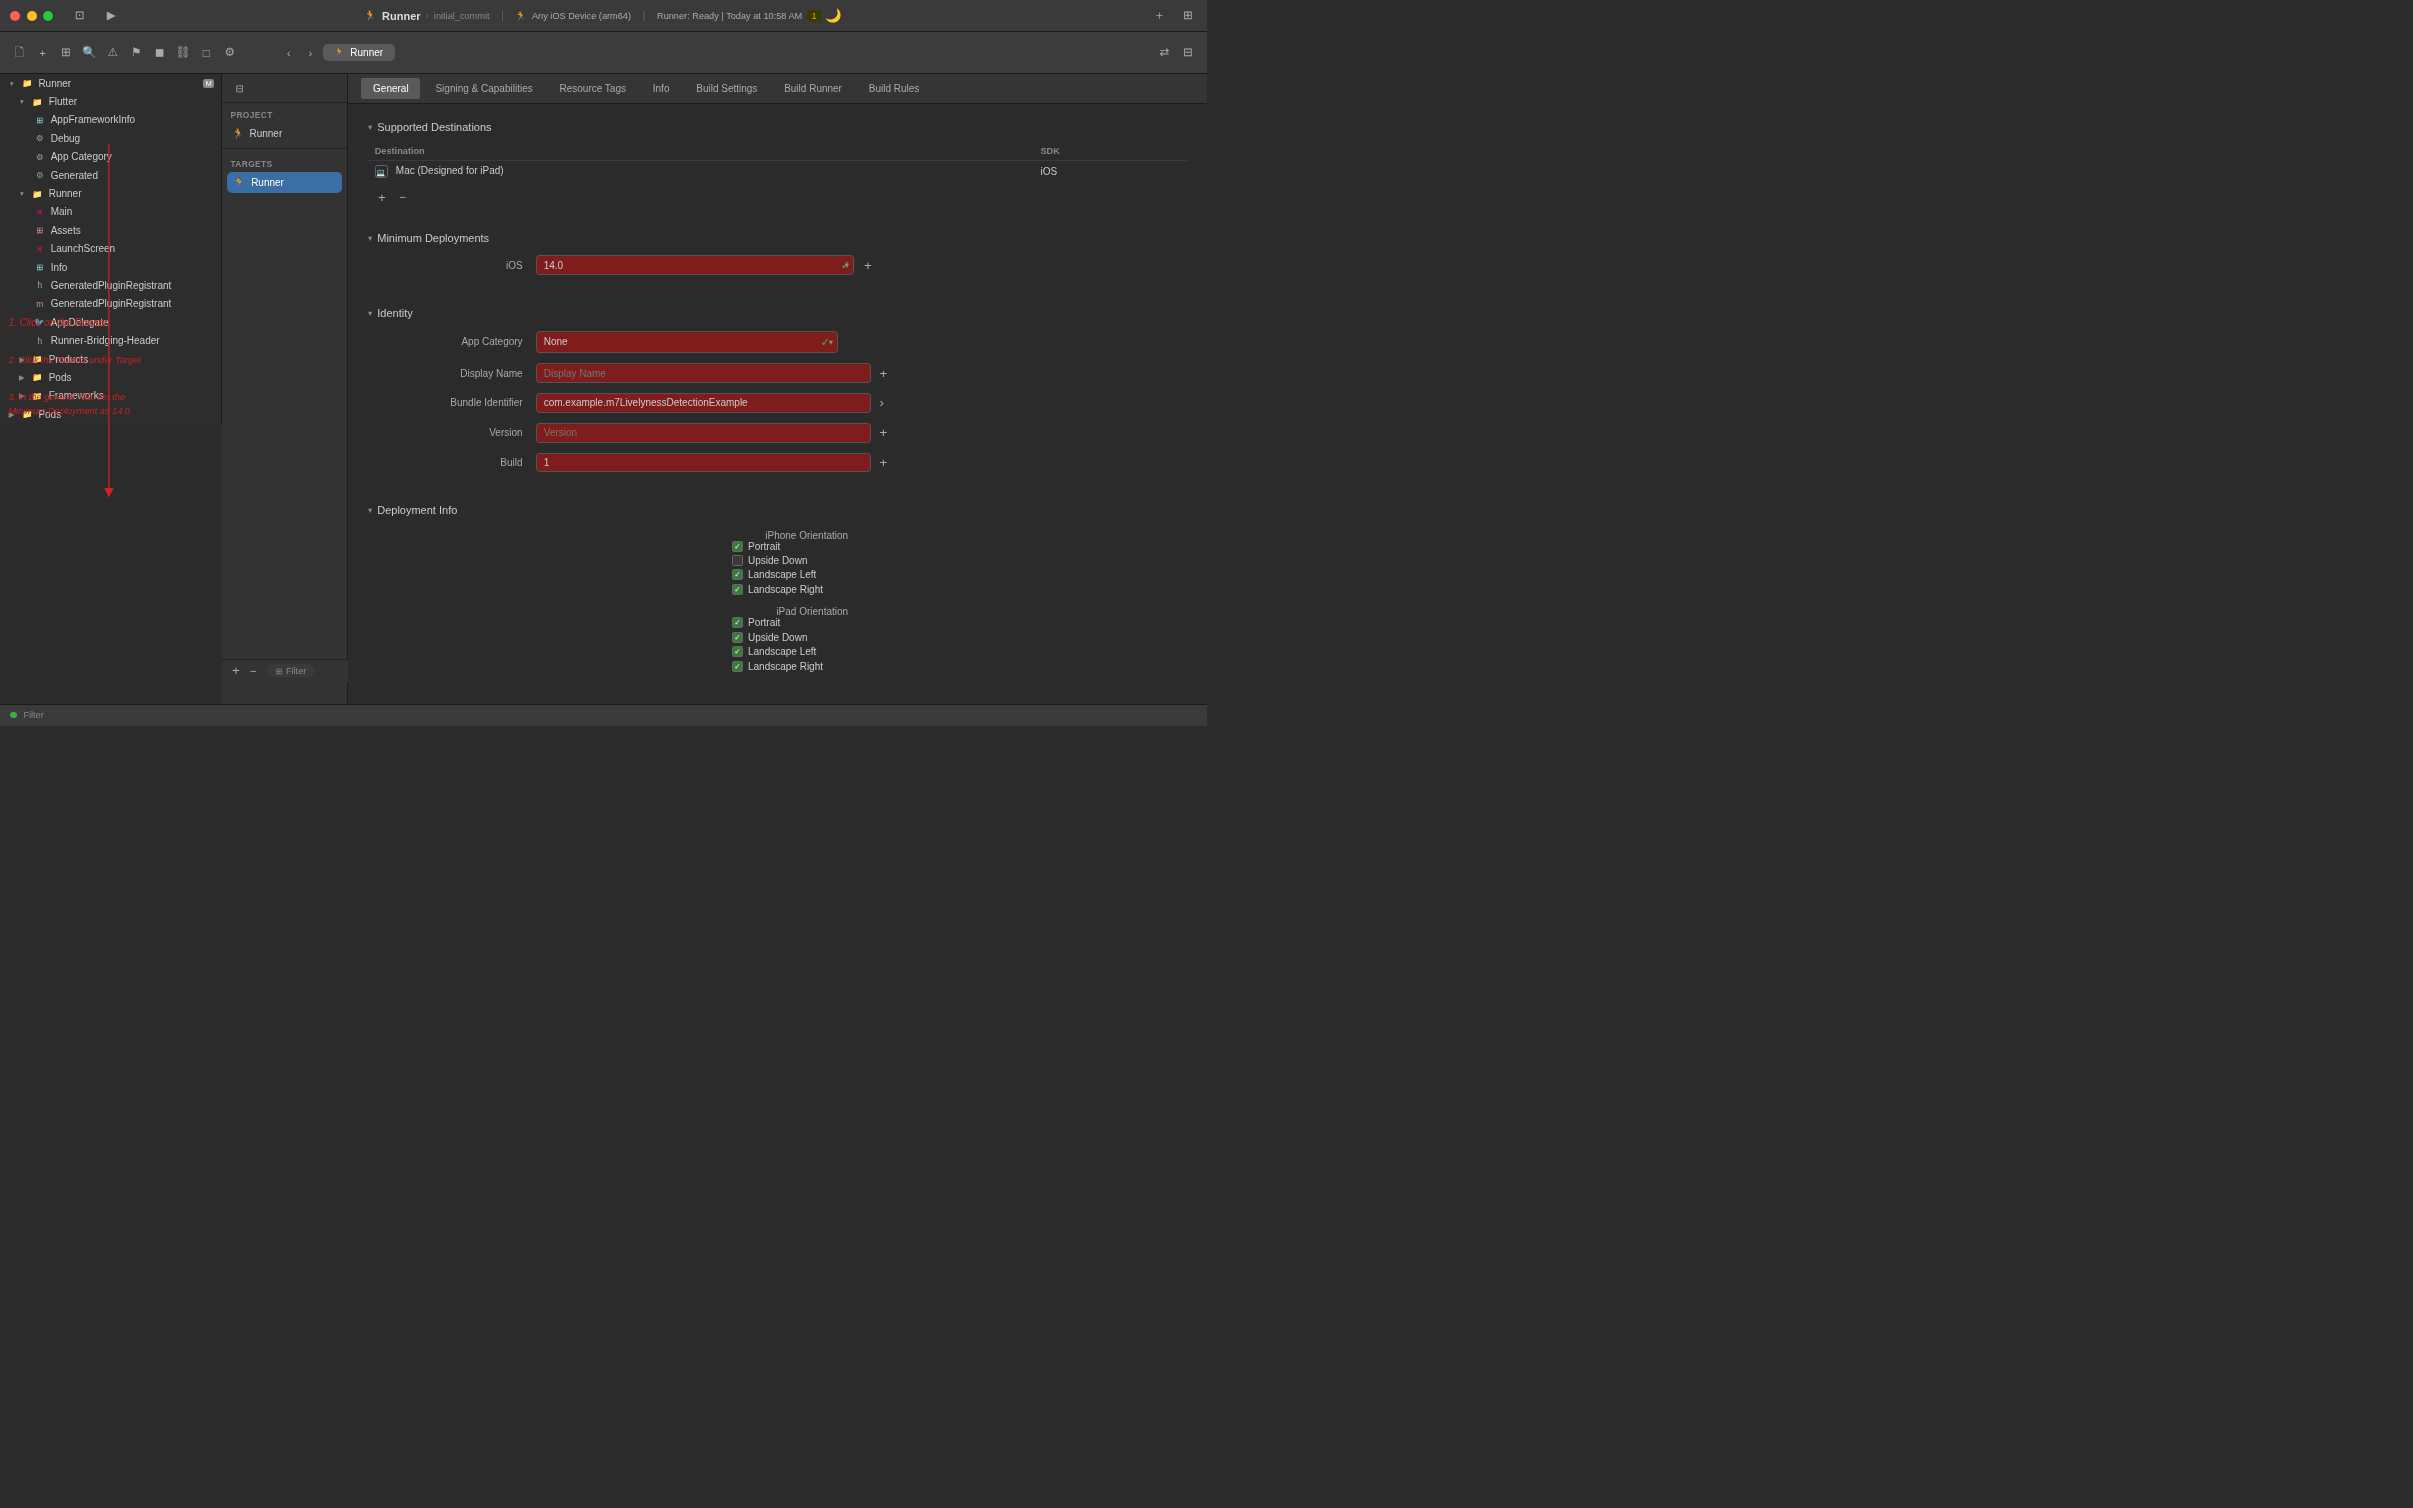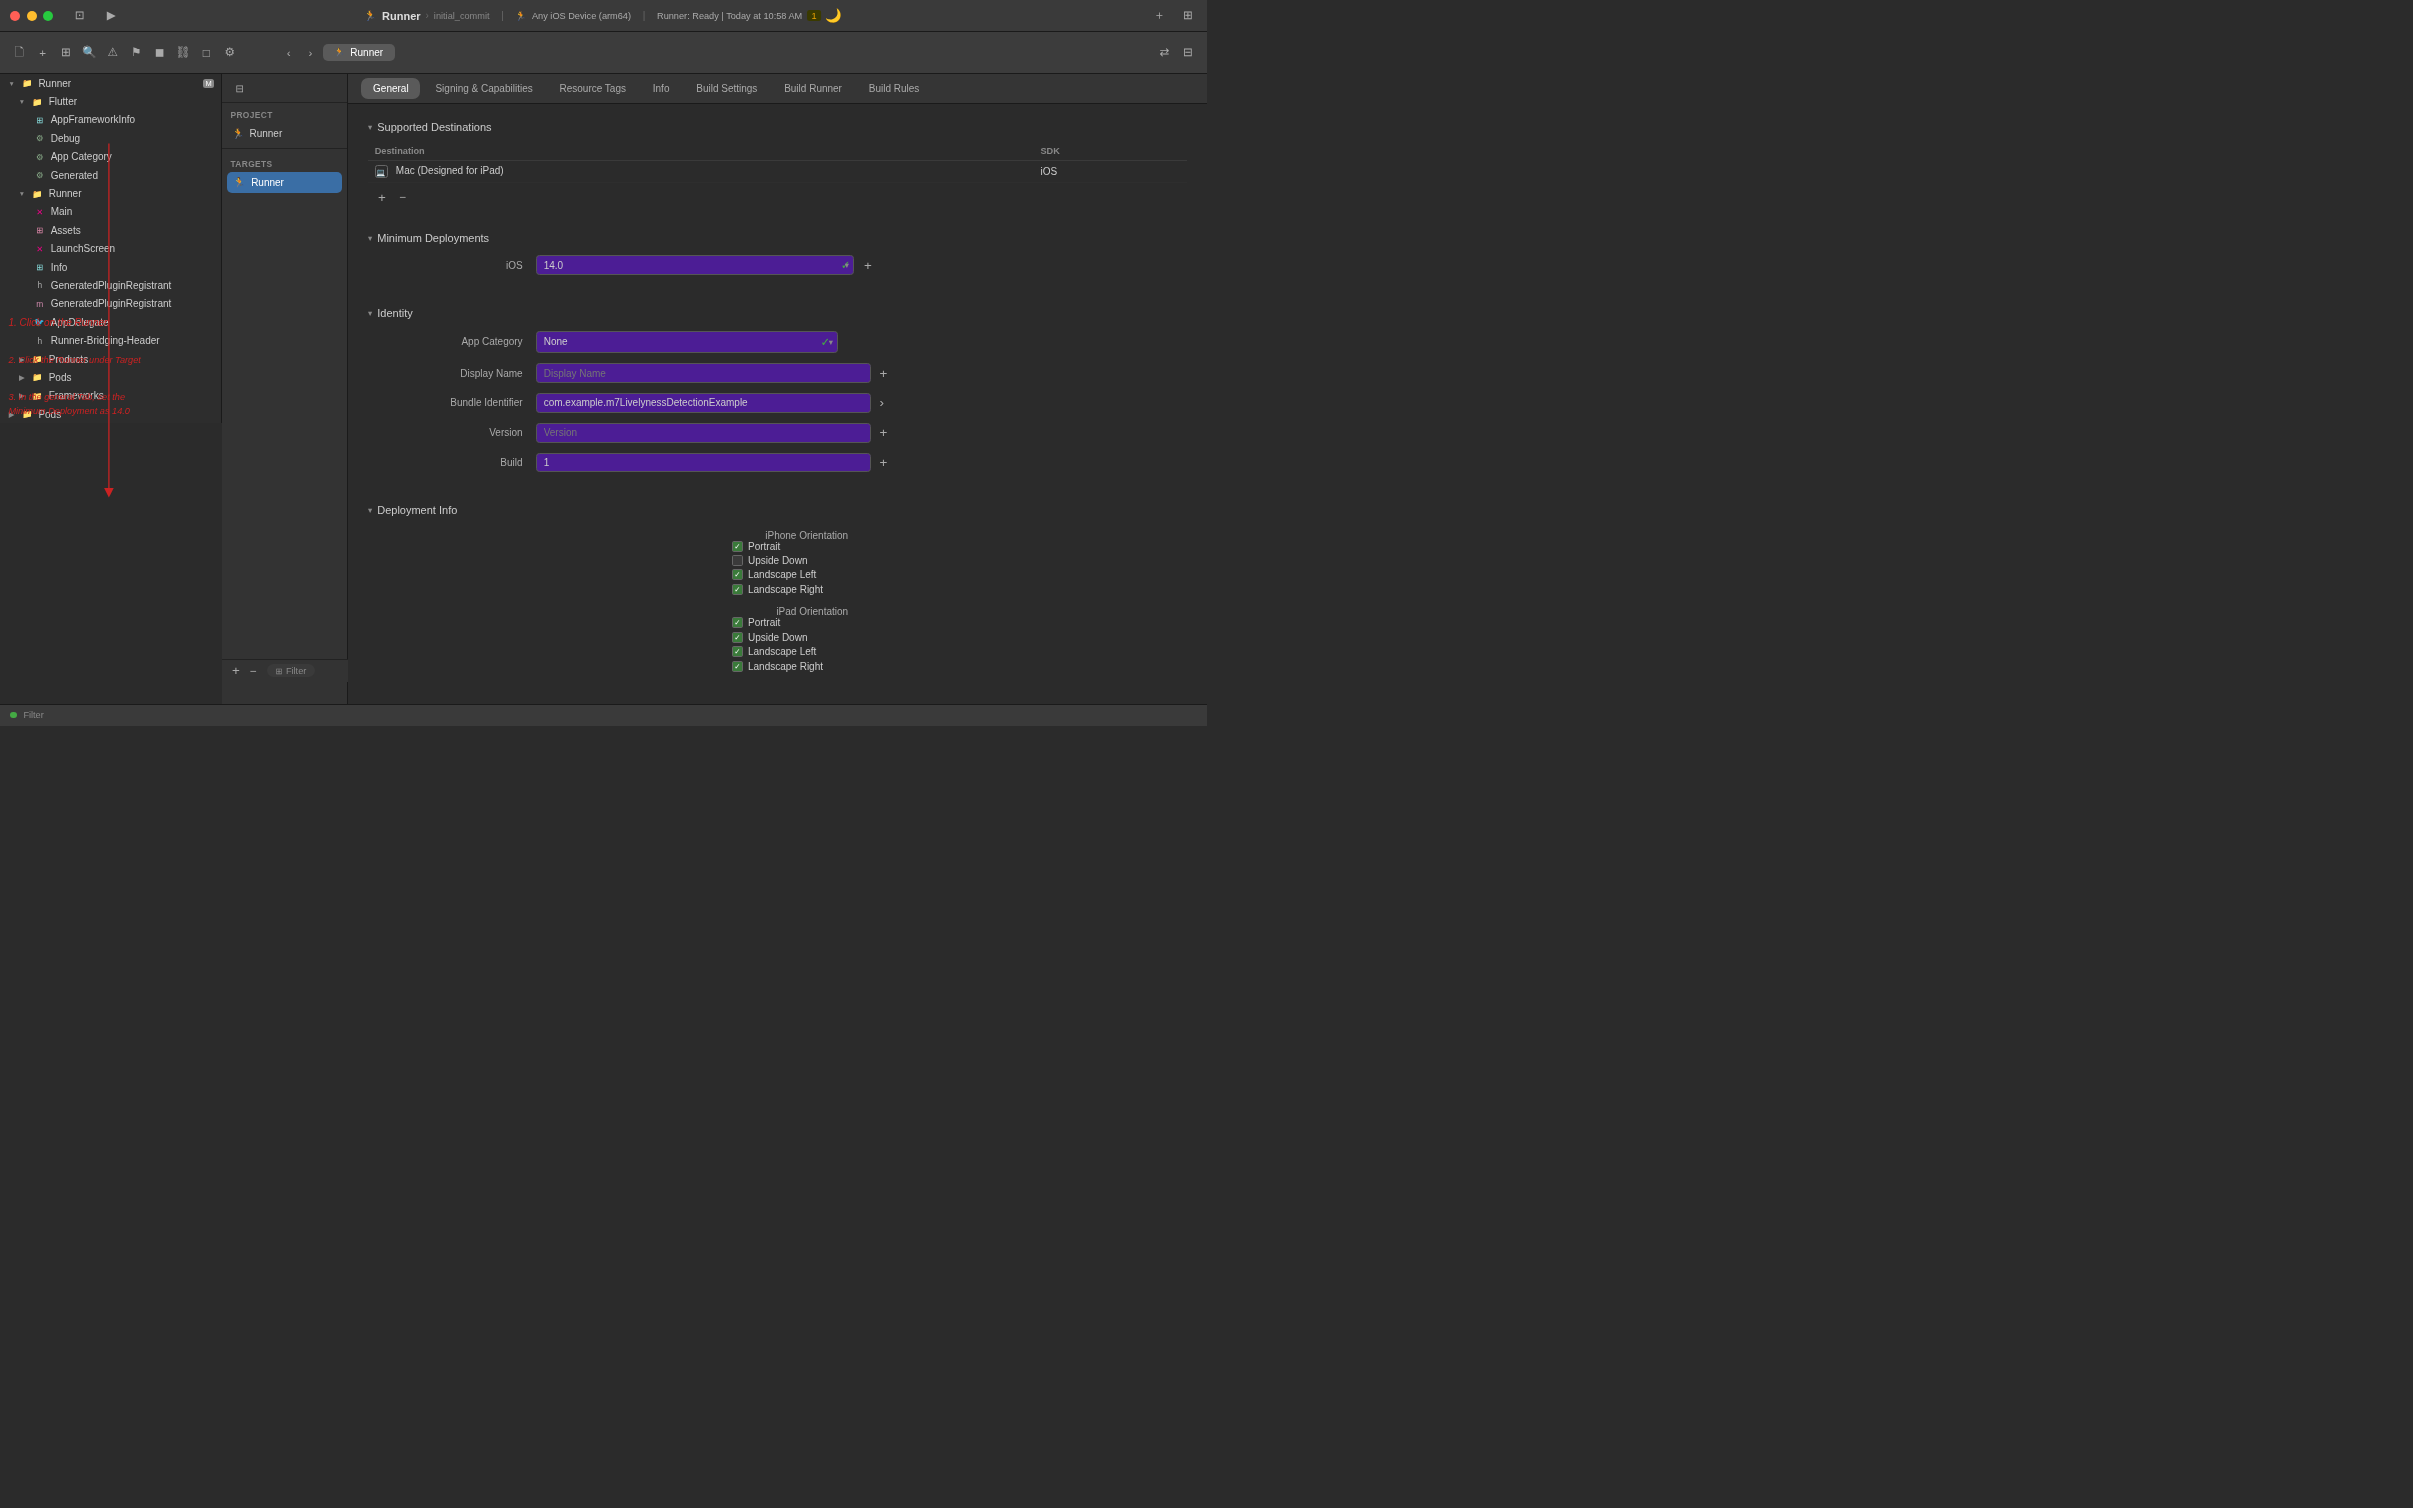--- a/index.html
+++ b/index.html
@@ -37,39 +37,39 @@
     .nav-section { padding: 6.7px 8.4px 3.4px; font-size: 8.4px; color: #888; font-weight: 600; letter-spacing: 0.4px; }
     .nav-item { padding: 5px 10px; font-size: 10px; color: #ccc; cursor: pointer; display: flex; align-items: center; gap: 5px; }
     .nav-item.selected { background: #3a6ea5; color: #fff; border-radius: 5px; margin: 0 5px; padding: 5px 6.7px; }
     .nav-divider { height: 0.8px; background: #222; margin: 3.4px 0; }
 
     
     .content { flex: 1; background: #2b2b2b; overflow-y: auto; }
 
     
     .tab-bar { display: flex; align-items: center; background: #353535; border-bottom: 0.8px solid #1a1a1a; padding: 0 13.4px; gap: 3.4px; height: 30px; }
-    .tab { padding: 5px 11.7px; font-size: 10px; color: #aaa; cursor: pointer; border-radius: 7px; }
+    .tab { padding: 5px 11.7px; font-size: 10px; color: #aaa; cursor: pointer; border-radius: 2px; }
     .tab.active { background: #5a5a5a; color: #fff; }
 
     
     .section { padding: 10px 20px; }
     .section-header { display: flex; align-items: center; gap: 5px; font-size: 11px; color: #ccc; font-weight: 500; padding: 6.7px 0; cursor: pointer; }
     .section-header .chevron { color: #888; font-size: 8.4px; }
 
     
     .dest-table { width: 100%; border-collapse: collapse; margin-top: 3.4px; }
     .dest-table th { font-size: 9.2px; color: #888; text-align: left; padding: 3.4px 6.7px; border-bottom: 0.8px solid #3a3a3a; }
     .dest-table td { font-size: 10px; color: #ccc; padding: 4.2px 6.7px; border-bottom: 0.8px solid #2e2e2e; }
     .dest-icon { display: inline-block; width: 13.4px; height: 13.4px; border: 0.8px solid #666; border-radius: 2.5px; margin-right: 5px; vertical-align: middle; font-size: 7.5px; text-align: center; line-height: 13.4px; color: #aaa; }
 
     
     .field-row { display: flex; align-items: center; padding: 5px 0; }
     .field-label { width: 168px; text-align: right; padding-right: 13.4px; font-size: 10px; color: #aaa; flex-shrink: 0; }
     .field-value { flex: 1; display: flex; align-items: center; gap: 5px; }
-    .field-input { background: #4c1d95; border: 0.8px solid #555; border-radius: 3.4px; padding: 3.4px 6.7px; font-size: 10px; color: #ccc; flex: 1; max-width: 335px; }
+    .field-input { background: #7f1d1d; border: 0.8px solid #555; border-radius: 3.4px; padding: 3.4px 6.7px; font-size: 10px; color: #ccc; flex: 1; max-width: 335px; }
     .select-wrapper { position: relative; display: inline-flex; align-items: center; }
     .select-wrapper::after { content: '▾'; position: absolute; right: 5px; color: #888; font-size: 8.4px; pointer-events: none; }
     .plus-btn { color: #aaa; font-size: 13.4px; cursor: pointer; padding: 0 3.4px; }
 
     
     .orient-row { display: flex; align-items: center; padding: 5px 0; flex-direction: column; }
     .orient-label { width: 168px; text-align: right; padding-right: 13.4px; font-size: 10px; color: #aaa; flex-shrink: 0; padding-top: 1.7px; }
     .orient-options { display: flex; flex-direction: column; gap: 3.4px; }
     .checkbox-row { display: flex; align-items: center; gap: 5px; font-size: 10px; color: #ccc; }
     .checkbox { width: 11px; height: 11px; border: 0.8px solid #666; border-radius: 1.7px; background: #3a7a3a; display: flex; align-items: center; justify-content: center; font-size: 7.5px; color: #fff; flex-shrink: 0; }

